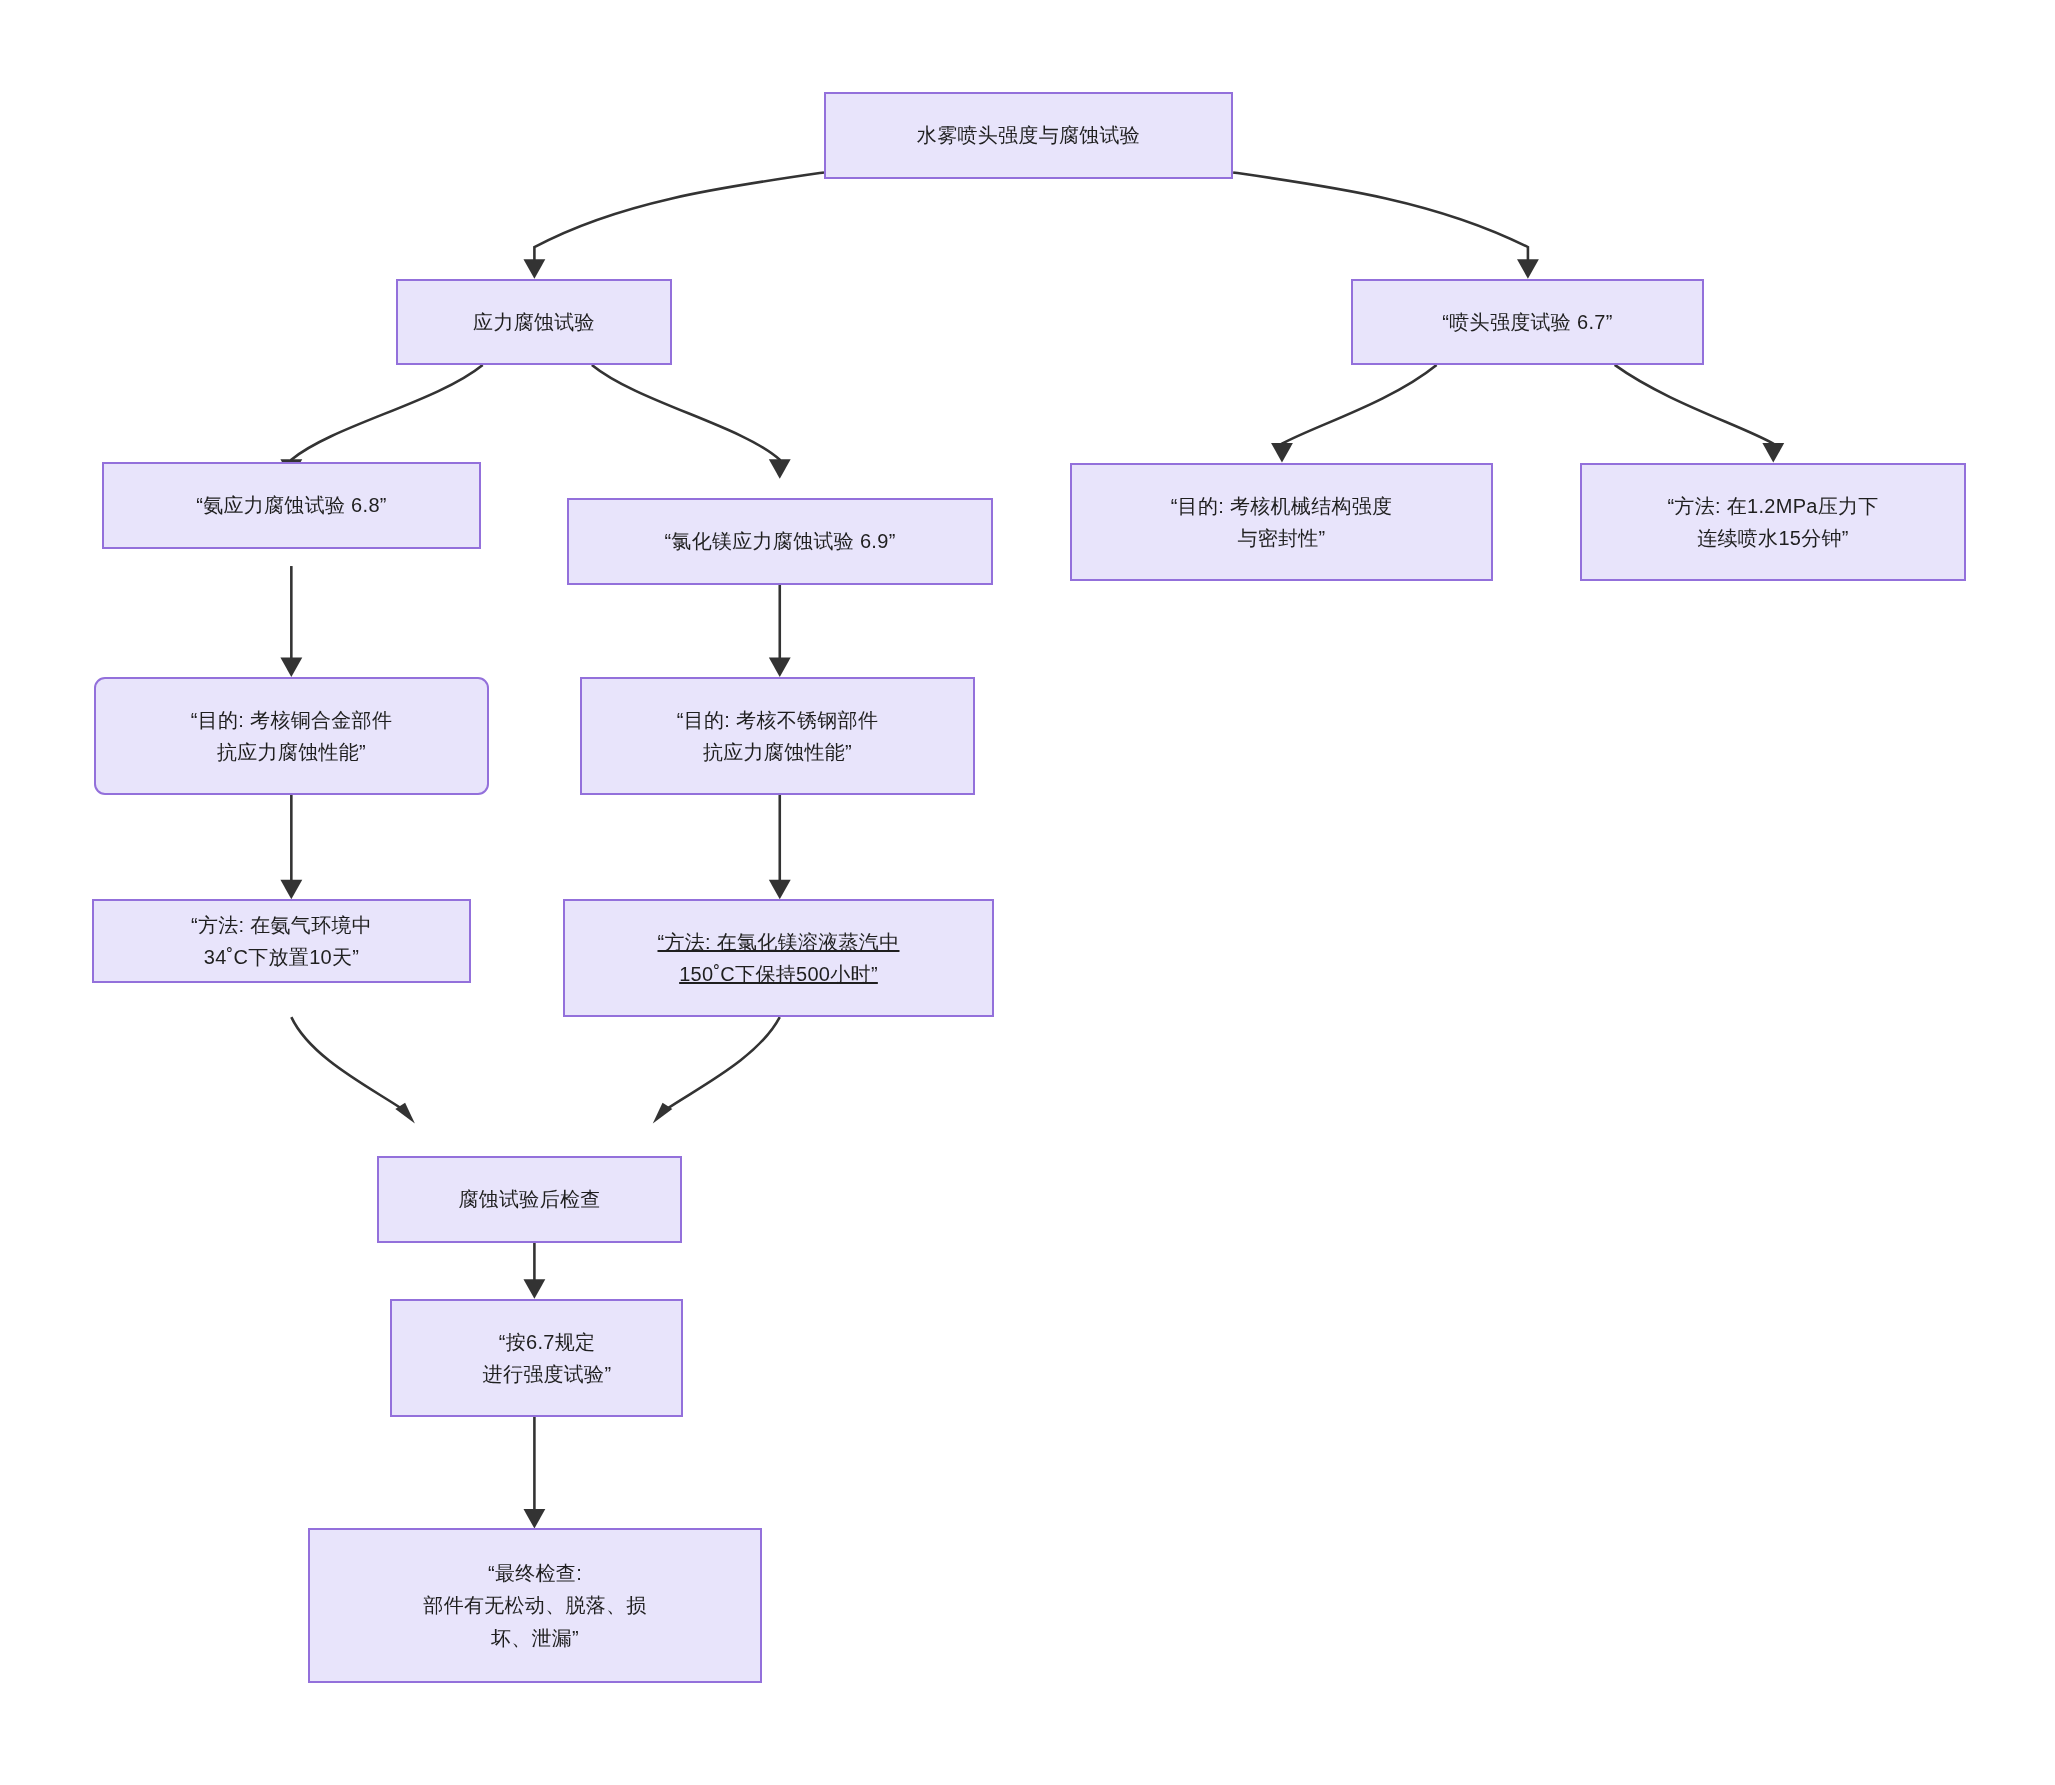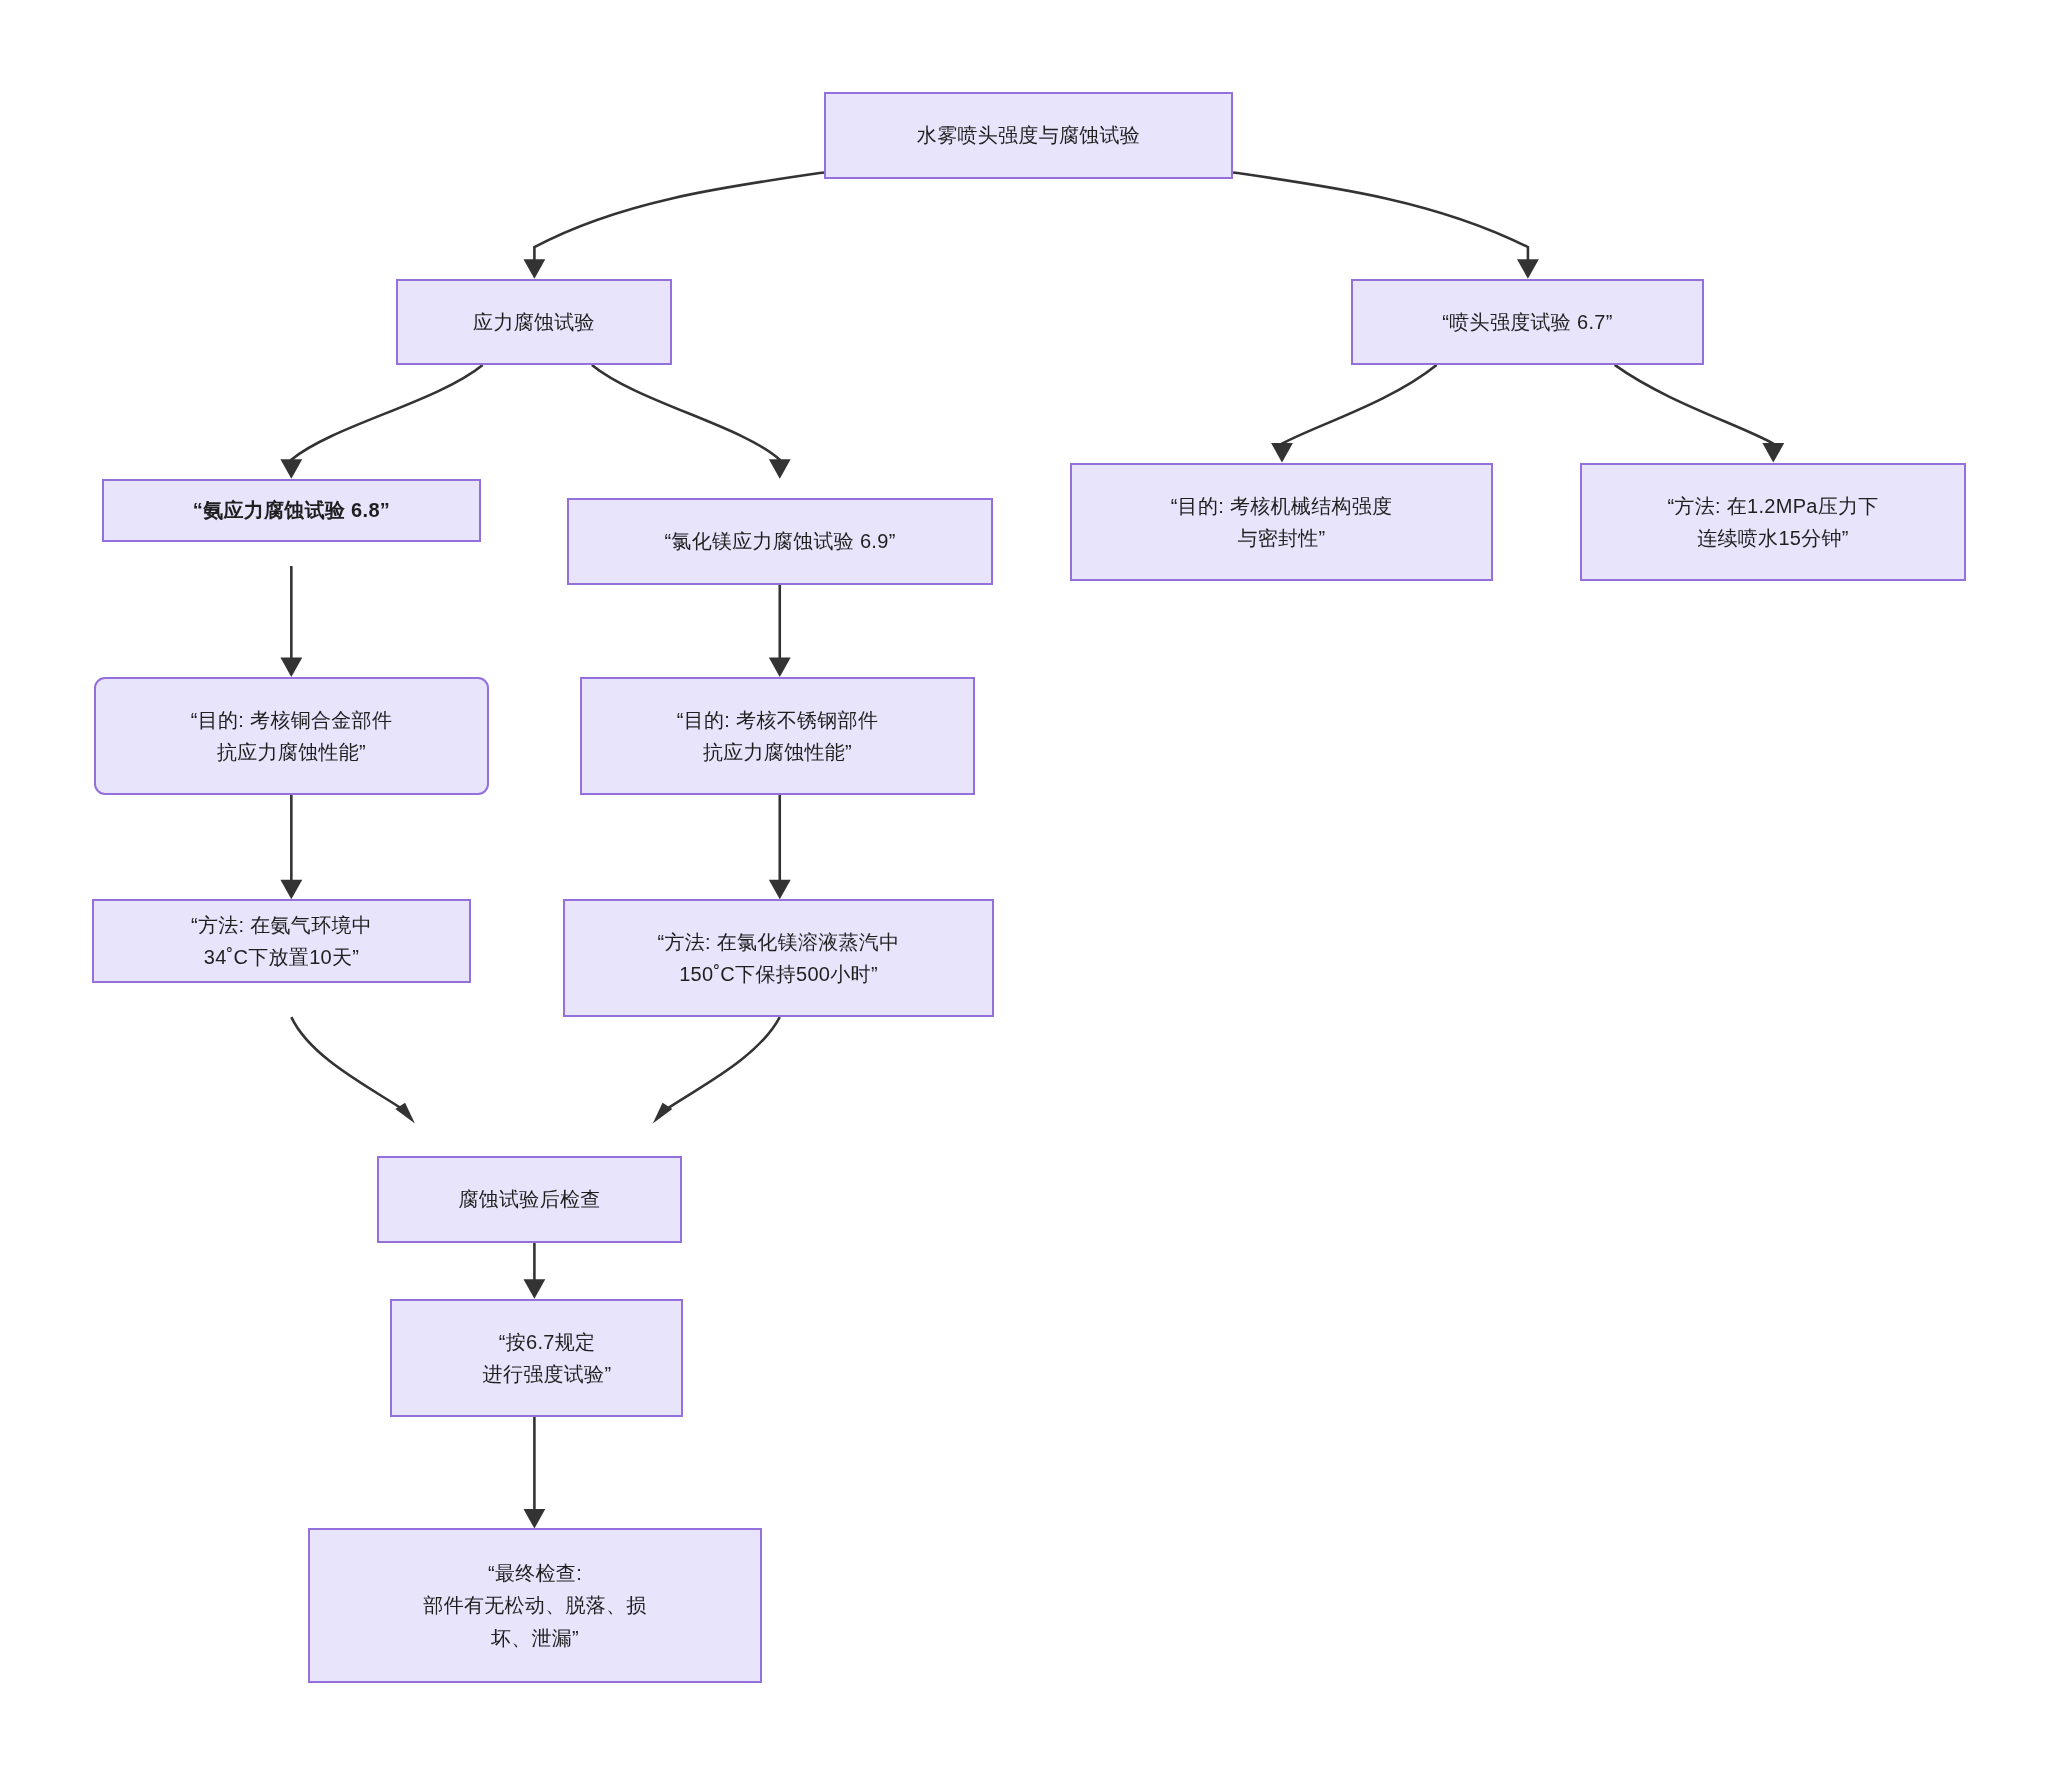--- a/index.html
+++ b/index.html
@@ -81,33 +81,33 @@
       <polygon points="1136,1955 1170,1930 1153,1919" class="edge-arrow"></polygon>
       <path class="edge-path" d="M 930,2110 L 930,2245"></path>
       <polygon points="930,2260 911,2226 949,2226" class="edge-arrow"></polygon>
       <path class="edge-path" d="M 930,2465 L 930,2645"></path>
       <polygon points="930,2660 911,2626 949,2626" class="edge-arrow"></polygon>
     </svg>
   <div id="node-layer">
       <div class="node-box" style="left: 824px; top: 92px; width: 409px; height: 87px;"><span>水雾喷头强度与腐蚀试验</span></div>
       <div class="node-box" style="left: 396px; top: 279px; width: 276px; height: 86px;"><span>应力腐蚀试验</span></div>
       <div class="node-box" style="left: 1351px; top: 279px; width: 353px; height: 86px;"><span>“喷头强度试验 6.7”</span></div>
-      <div class="node-box" style="left: 102px; top: 479px; width: 379px; height: 63px; font-weight: bold;"><span>“氨应力腐蚀试验 6.8”</span></div>
+      <div class="node-box" style="left: 102px; top: 462px; width: 379px; height: 87px;"><span>“氨应力腐蚀试验 6.8”</span></div>
       <div class="node-box" style="left: 567px; top: 498px; width: 426px; height: 87px;"><span>“氯化镁应力腐蚀试验 6.9”</span></div>
       <div class="node-box" style="left: 1070px; top: 463px; width: 423px; height: 118px;"><span>“目的: 考核机械结构强度
 与密封性”</span></div>
       <div class="node-box" style="left: 1580px; top: 463px; width: 386px; height: 118px;"><span>“方法: 在1.2MPa压力下
 连续喷水15分钟”</span></div>
       <div class="node-box" style="left: 94px; top: 677px; width: 395px; height: 118px; border-radius: 11px;"><span>“目的: 考核铜合金部件
 抗应力腐蚀性能”</span></div>
       <div class="node-box" style="left: 580px; top: 677px; width: 395px; height: 118px;"><span>“目的: 考核不锈钢部件
 抗应力腐蚀性能”</span></div>
       <div class="node-box" style="left: 92px; top: 899px; width: 379px; height: 84px;"><span>“方法: 在氨气环境中
 34˚C下放置10天”</span></div>
-      <div class="node-box" style="left: 563px; top: 899px; width: 431px; height: 118px;"><span>“方法: 在氯化镁溶液蒸汽中
+      <div class="node-box" style="left: 563px; top: 899px; width: 431px; height: 118px; text-decoration: underline;"><span>“方法: 在氯化镁溶液蒸汽中
 150˚C下保持500小时”</span></div>
       <div class="node-box" style="left: 377px; top: 1125px; width: 305px; height: 87px; margin-top: 31px;"><span>腐蚀试验后检查</span></div>
       <div class="node-box" style="left: 390px; top: 1299px; width: 293px; height: 118px; padding-left: 29px;"><span>“按6.7规定
 进行强度试验”</span></div>
       <div class="node-box" style="left: 308px; top: 1528px; width: 454px; height: 155px;"><span>“最终检查:
 部件有无松动、脱落、损
 坏、泄漏”</span></div>
     </div>
 </div>
 

